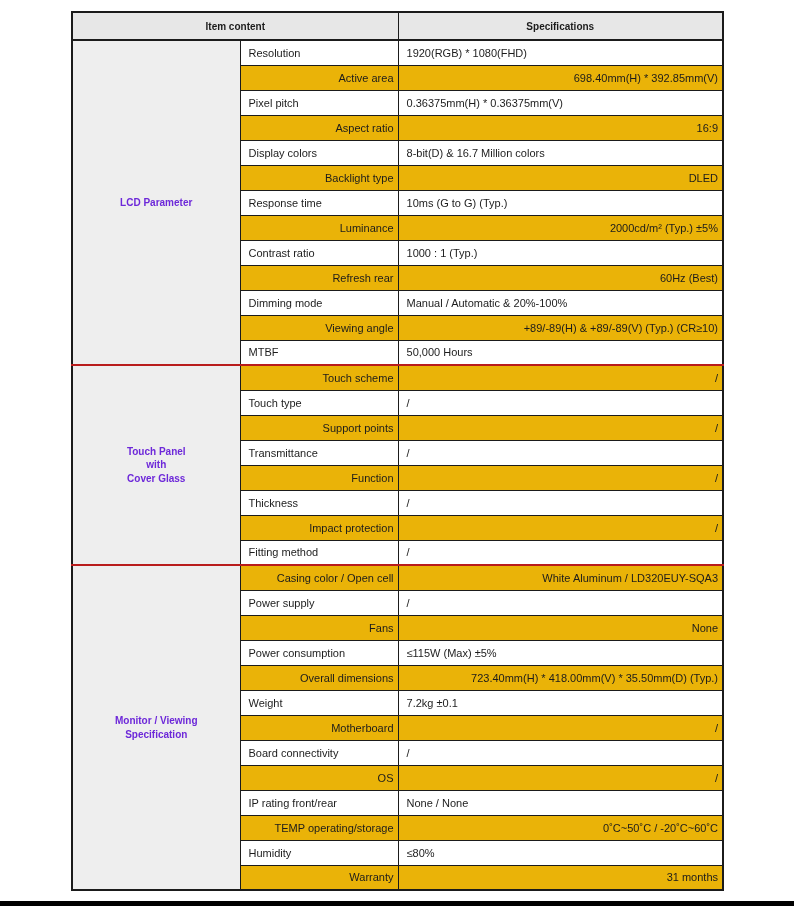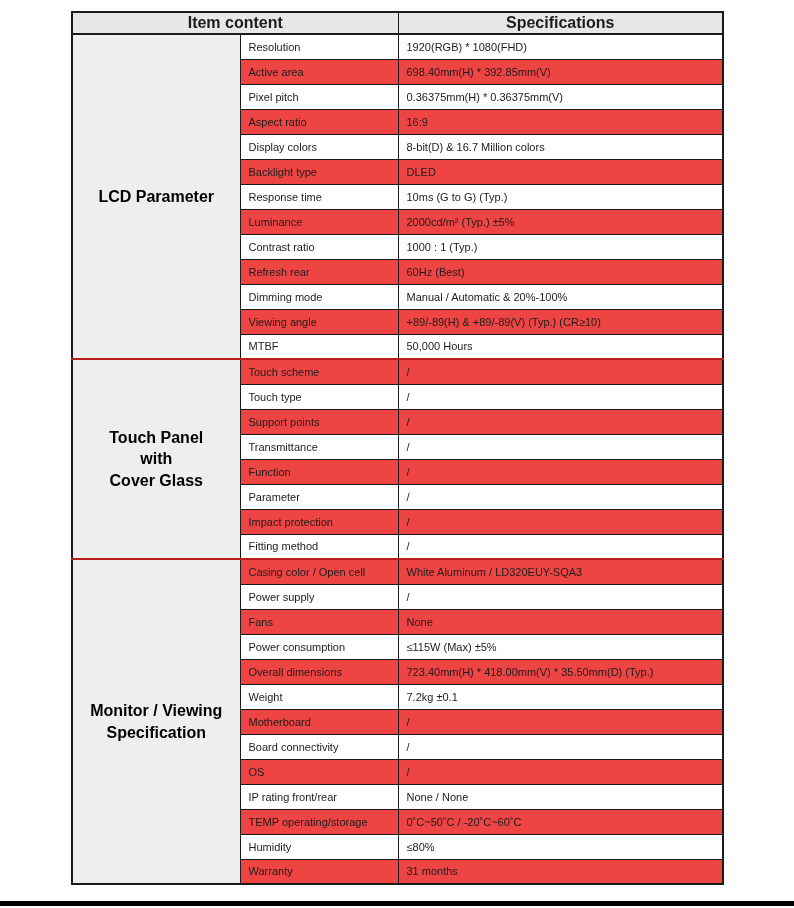--- a/index.html
+++ b/index.html
@@ -26,51 +26,51 @@
     table-layout: fixed;
     border: 2px solid #1b1b1b;
     font-size: 11px;
     color: #1c1c1c;
   }
   col.c-section { width: 168px; }
   col.c-item    { width: 158px; }
   col.c-spec    { width: 325px; }
 
   th {
-    height: 22px;
+    height: 28px;
     background: #e7e7e7;
     font-weight: bold;
-    font-size: 16px;
+    font-size: 10px;
     text-align: center;
     vertical-align: middle;
     border: 1px solid #1b1b1b;
     border-bottom: 2px solid #1b1b1b;
   }
   td {
     height: 25px;
     vertical-align: middle;
     border: 1px solid #1b1b1b;
     background: #ffffff;
   }
   td.label-cell, td.value-cell {
     padding-left: 8px;
     padding-right: 4px;
     text-align: left;
     white-space: nowrap;
     overflow: hidden;
   }
   tr.stripe td.label-cell,
-  tr.stripe td.value-cell { background: #ef4444; }
+  tr.stripe td.value-cell { background: #eab308; text-align: right; }
 
   td.section-cell {
     background: #eeeeee;
     font-weight: bold;
-    font-size: 16px;
+    font-size: 10px;
     text-align: center;
-    color: #000000;
+    color: #6d28d9;
     line-height: 1.32;
   }
   tr.section-start td { border-top: 2px solid #b91c1c; }
 
   .footer-rule {
     position: absolute;
     left: 0;
     top: 901px;
     width: 794px;
     height: 5px;
@@ -168,21 +168,21 @@
         </tr>
         <tr>
           <td class="label-cell">Transmittance</td>
           <td class="value-cell">/</td>
         </tr>
         <tr class="stripe">
           <td class="label-cell">Function</td>
           <td class="value-cell">/</td>
         </tr>
         <tr>
-          <td class="label-cell">Parameter</td>
+          <td class="label-cell">Thickness</td>
           <td class="value-cell">/</td>
         </tr>
         <tr class="stripe">
           <td class="label-cell">Impact protection</td>
           <td class="value-cell">/</td>
         </tr>
         <tr>
           <td class="label-cell">Fitting method</td>
           <td class="value-cell">/</td>
         </tr>

